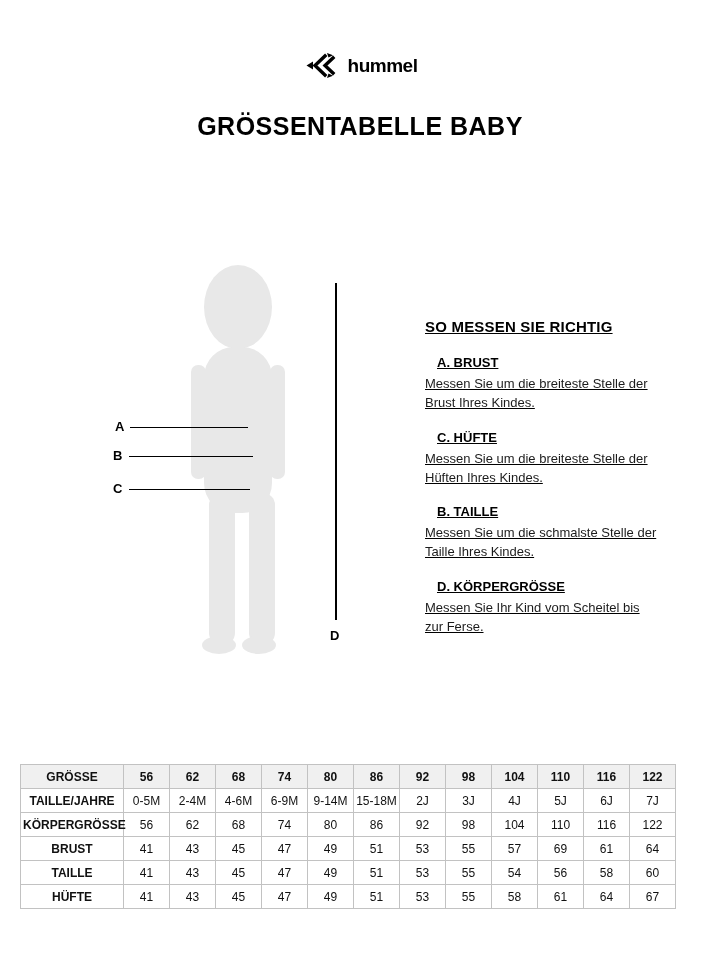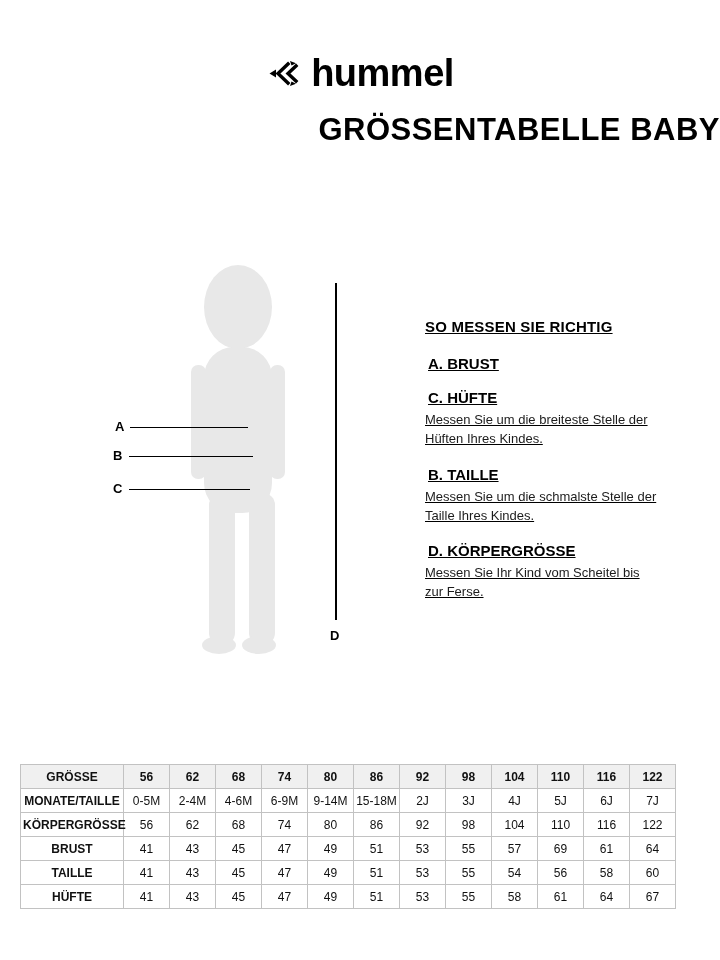--- a/index.html
+++ b/index.html
@@ -5,36 +5,36 @@
   html,body{margin:0;padding:0;background:#fff;}
   .page{
     position:relative;width:720px;height:960px;background:#ffffff;
     font-family:"Liberation Sans","DejaVu Sans",sans-serif;color:#000;overflow:hidden;
   }
   
   .logo{
     position:absolute;top:52px;left:0;width:720px;
     display:flex;align-items:center;justify-content:center;gap:9px;
   }
-  .logo-word{font-size:38px;font-weight:800;letter-spacing:-0.5px;}
+  .logo-word{font-size:19px;font-weight:800;letter-spacing:-0.5px;}
   
   .page-title{
-    position:absolute;top:112px;left:0;width:720px;text-align:right;
-    font-size:31px;font-weight:800;letter-spacing:0.5px;
+    position:absolute;top:112px;left:0;width:720px;text-align:center;
+    font-size:25px;font-weight:800;letter-spacing:0.5px;
   }
   
   .silhouette{position:absolute;left:172px;top:263px;width:140px;height:394px;}
   .marker-label{position:absolute;font-size:13px;font-weight:700;}
   .mline{position:absolute;height:1px;background:#000;}
   .vline{position:absolute;width:1.5px;background:#000;}
   
   .guide{position:absolute;left:425px;top:318px;width:235px;text-decoration:underline;}
   .guide-heading{font-size:15px;font-weight:800;margin:0 0 20px 0;letter-spacing:0.2px;}
   .guide-section{margin:0 0 17px 0;}
-  .guide-label{font-size:15px;font-weight:800;margin:0 0 5px 3px;}
+  .guide-label{font-size:13px;font-weight:800;margin:0 0 5px 12px;}
   .guide-text{font-size:13px;line-height:1.45;color:#1c1c1c;margin:0;}
   
   .size-table{
     position:absolute;left:20px;top:764px;width:656px;
     border-collapse:collapse;table-layout:fixed;font-size:12px;
   }
   .size-table td{
     border:1px solid #c2c2c2;text-align:center;vertical-align:middle;
     padding:4px 2px;height:15px;color:#111;
   }
@@ -88,20 +88,21 @@
   <div class="mline" style="left:129px;top:489px;width:121px;"></div>
 
   <div class="vline" style="left:335px;top:283px;height:337px;"></div>
   <span class="marker-label" style="left:330px;top:628px;">D</span>
 
   <div class="guide">
     <p class="guide-heading">SO MESSEN SIE RICHTIG</p>
 
     <div class="guide-section">
       <p class="guide-label">A. BRUST</p>
+      <p class="guide-text">Messen Sie um die breiteste Stelle der Brust Ihres Kindes.</p>
     </div>
 
     <div class="guide-section">
       <p class="guide-label">C. HÜFTE</p>
       <p class="guide-text">Messen Sie um die breiteste Stelle der Hüften Ihres Kindes.</p>
     </div>
 
     <div class="guide-section">
       <p class="guide-label">B. TAILLE</p>
       <p class="guide-text">Messen Sie um die schmalste Stelle der Taille Ihres Kindes.</p>
@@ -124,21 +125,21 @@
           <td>80</td>
           <td>86</td>
           <td>92</td>
           <td>98</td>
           <td>104</td>
           <td>110</td>
           <td>116</td>
           <td>122</td>
         </tr>
         <tr>
-          <td class="rowhead">MONATE/TAILLE</td>
+          <td class="rowhead">TAILLE/JAHRE</td>
           <td>0-5M</td>
           <td>2-4M</td>
           <td>4-6M</td>
           <td>6-9M</td>
           <td>9-14M</td>
           <td>15-18M</td>
           <td>2J</td>
           <td>3J</td>
           <td>4J</td>
           <td>5J</td>

